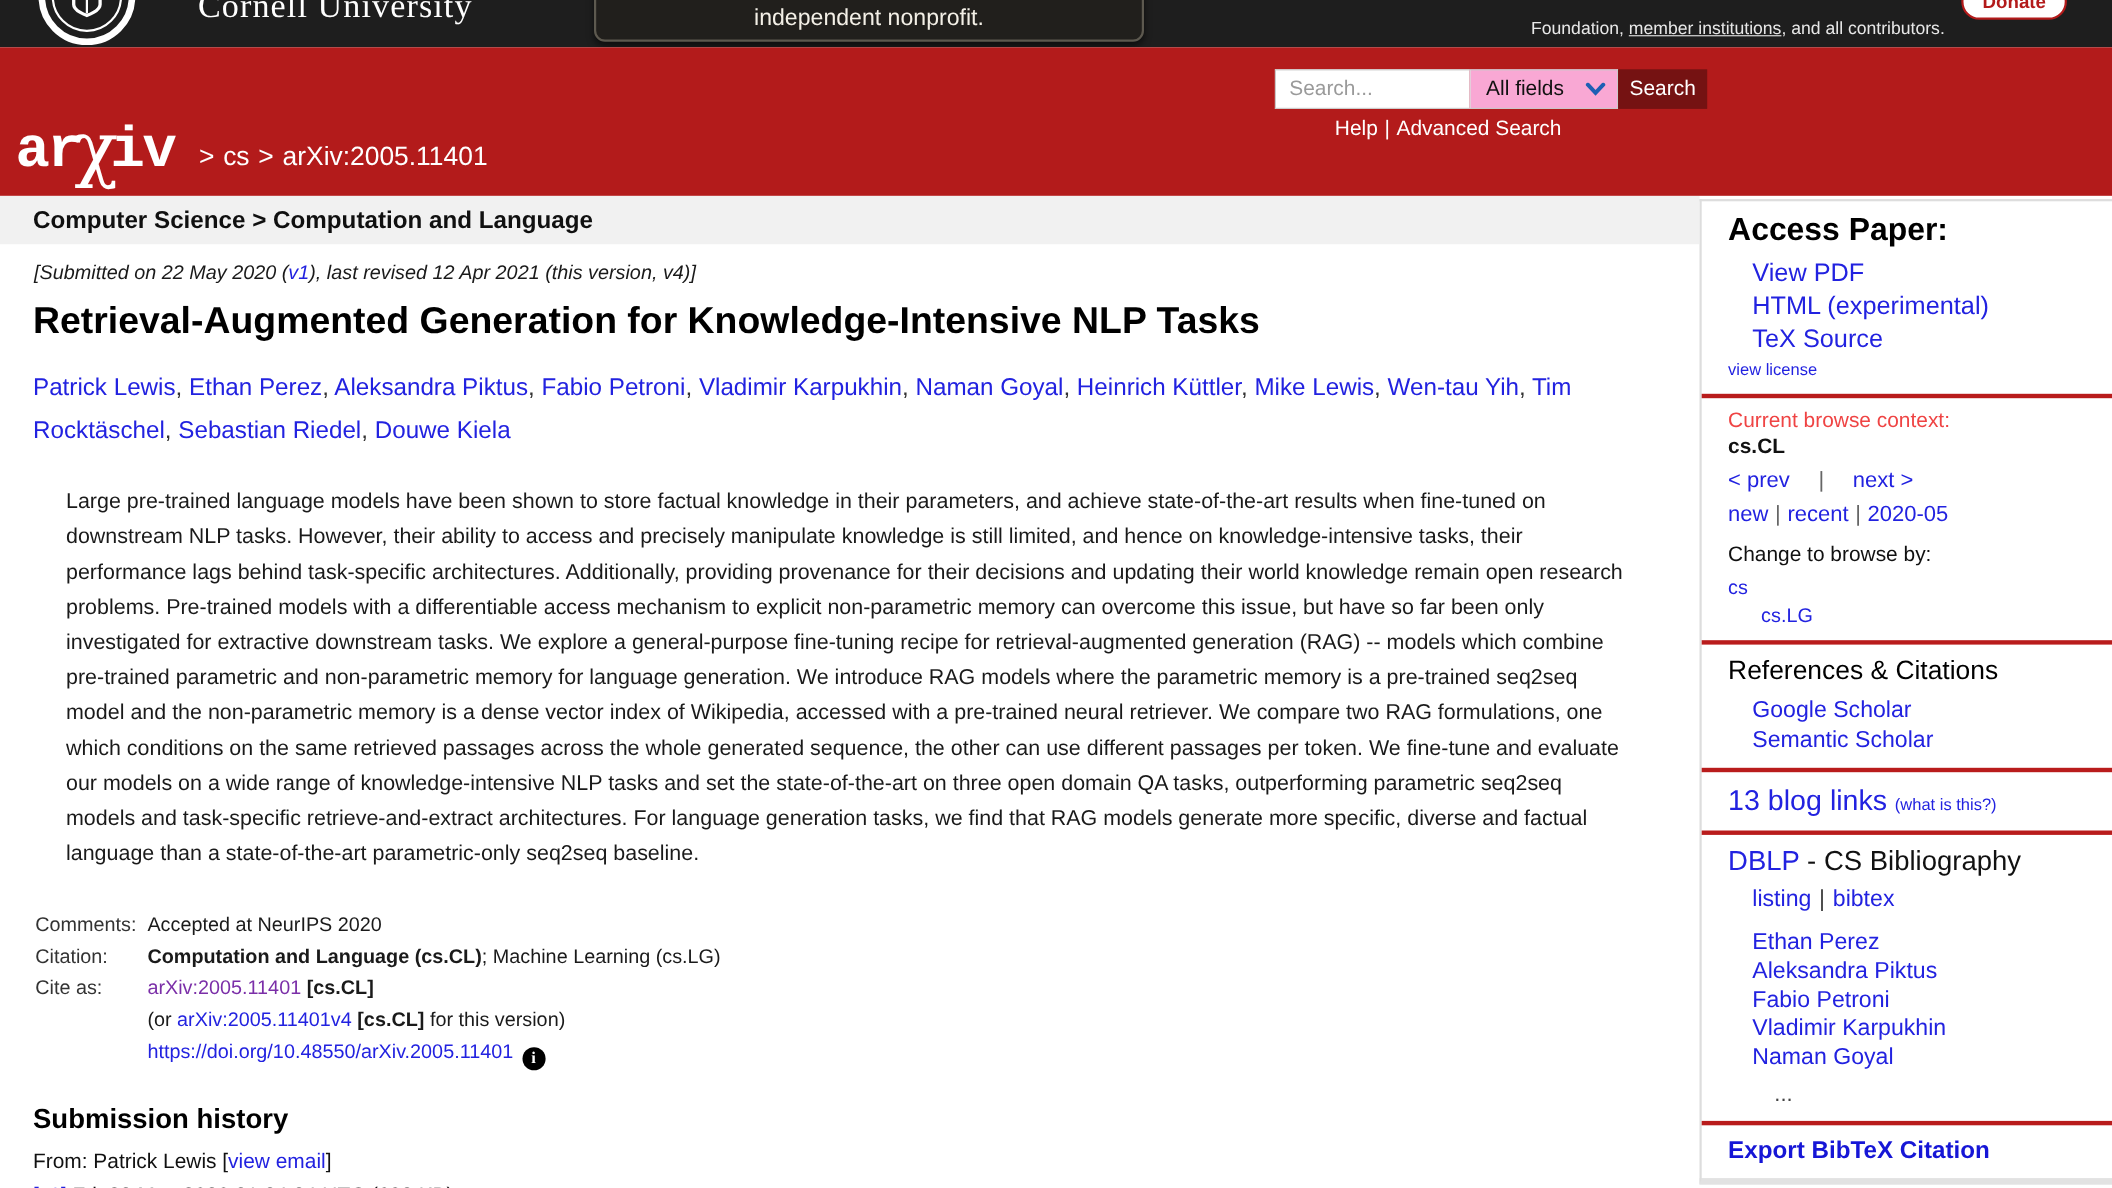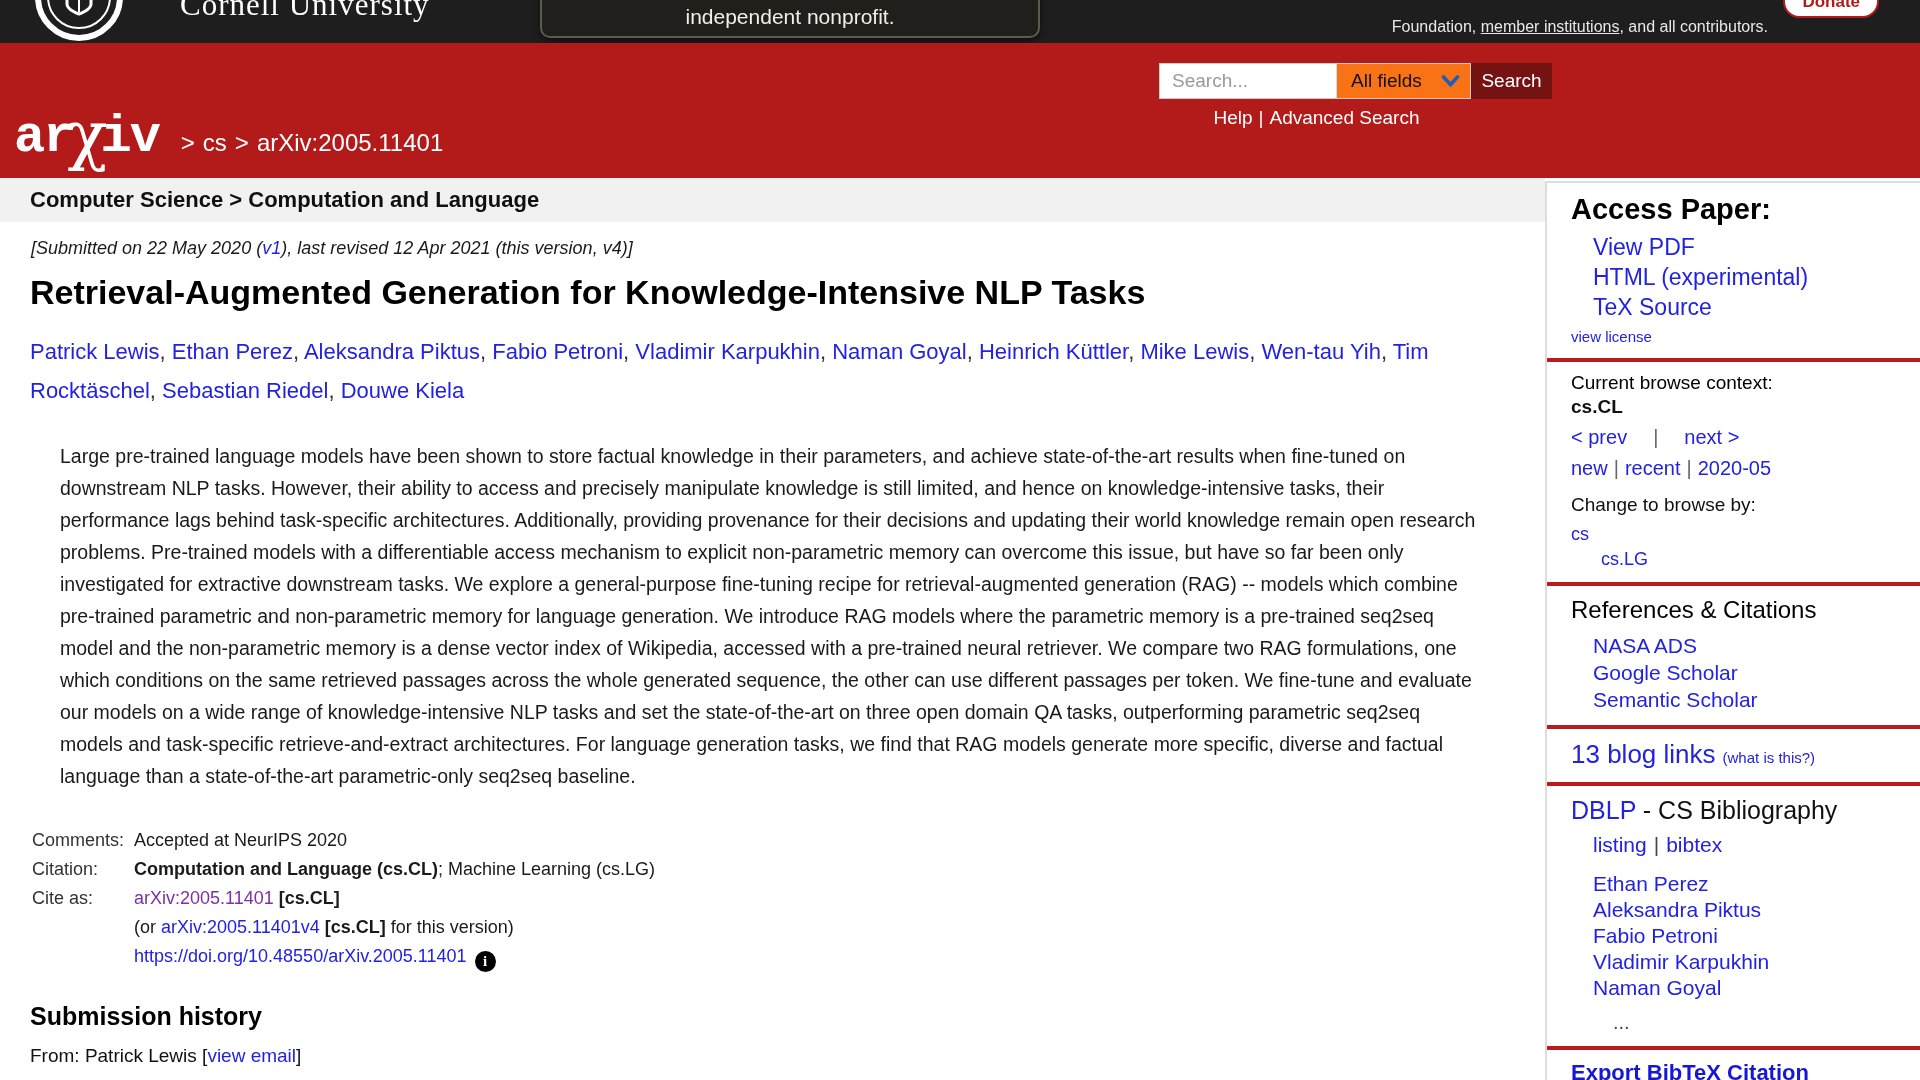--- a/index.html
+++ b/index.html
@@ -45,21 +45,21 @@
   .breadcrumb .sep { margin:0 8px; }
 
   .search-zone { position:absolute; right:368px; top:20px; width:393px; }
   .search-bar { display:flex; height:36px; }
   .search-input {
     width:177px; height:36px; border:1px solid #c9c9c9; border-right:none; padding:12px 12px;
     font-size:19px; font-family:"Liberation Sans", sans-serif; color:#333; outline:none;
   }
   .search-input::placeholder { color:#9a9a9a; }
   .field-select {
-    width:135px; height:36px; background:#f97316; border:1px solid #c9c9c9; border-left:1px solid #ddd;
+    width:135px; height:36px; background:#f9a8d4; border:1px solid #c9c9c9; border-left:1px solid #ddd;
     display:flex; align-items:center; justify-content:space-between; padding:0 10px 0 14px;
     font-size:19px; color:#111; cursor:pointer;
   }
   .search-btn {
     width:81px; height:36px; background:#751212; border:none; color:#fff;
     font-size:19px; cursor:pointer; font-family:"Liberation Sans", sans-serif;
   }
   .help-row { margin-top:8px; text-align:center; font-size:19px; color:#fff; width:315px; }
   .help-row a { color:#fff; }
   .help-row .bar { margin:0 6px; }
@@ -104,21 +104,21 @@
     font-family:"Liberation Sans", sans-serif;
   }
   .sb { border-bottom:4px solid #b91c1c; padding:10px 14px 12px 24px; }
   .sb:last-child { border-bottom:none; }
   .sb h3.big { margin:0; font-size:29px; font-weight:bold; color:#000; }
   .access-links { margin:6px 0 0 22px; }
   .access-links a { display:block; color:#2222e0; font-size:23px; line-height:30px; }
   .license-link { display:inline-block; margin-top:6px; font-size:15px; color:#2222e0; }
 
   .browse { font-size:19px; }
-  .browse .ctx-label { color:#000000; }
+  .browse .ctx-label { color:#ef4444; }
   .browse .ctx-val { font-weight:bold; margin-top:2px; }
   .prevnext { margin-top:8px; font-size:20px; }
   .prevnext a { color:#2222e0; }
   .prevnext .bar { margin:0 26px; color:#666; }
   .newrecent { margin-top:8px; font-size:20px; }
   .newrecent a { color:#2222e0; }
   .newrecent .bar { margin:0 6px; color:#666; }
   .change-label { margin-top:14px; color:#111; }
   .browse-cs { display:block; margin-top:8px; color:#2222e0; font-size:18px; }
   .browse-cslg { display:block; margin-top:4px; margin-left:30px; color:#2222e0; font-size:18px; }
@@ -239,21 +239,20 @@
       <div class="prevnext"><a>&lt; prev</a><span class="bar">|</span><a>next &gt;</a></div>
       <div class="newrecent"><a>new</a><span class="bar">|</span><a>recent</a><span class="bar">|</span><a>2020-05</a></div>
       <div class="change-label">Change to browse by:</div>
       <a class="browse-cs">cs</a>
       <a class="browse-cslg">cs.LG</a>
     </section>
 
     <section class="sb refs">
       <h3>References &amp; Citations</h3>
       <div class="ref-links">
-          <a>NASA ADS</a>
           <a>Google Scholar</a>
           <a>Semantic Scholar</a>
         </div>
     </section>
 
     <section class="sb">
       <a class="blog-link">13 blog links</a><a class="blog-hint">(what is this?)</a>
     </section>
 
     <section class="sb dblp">

